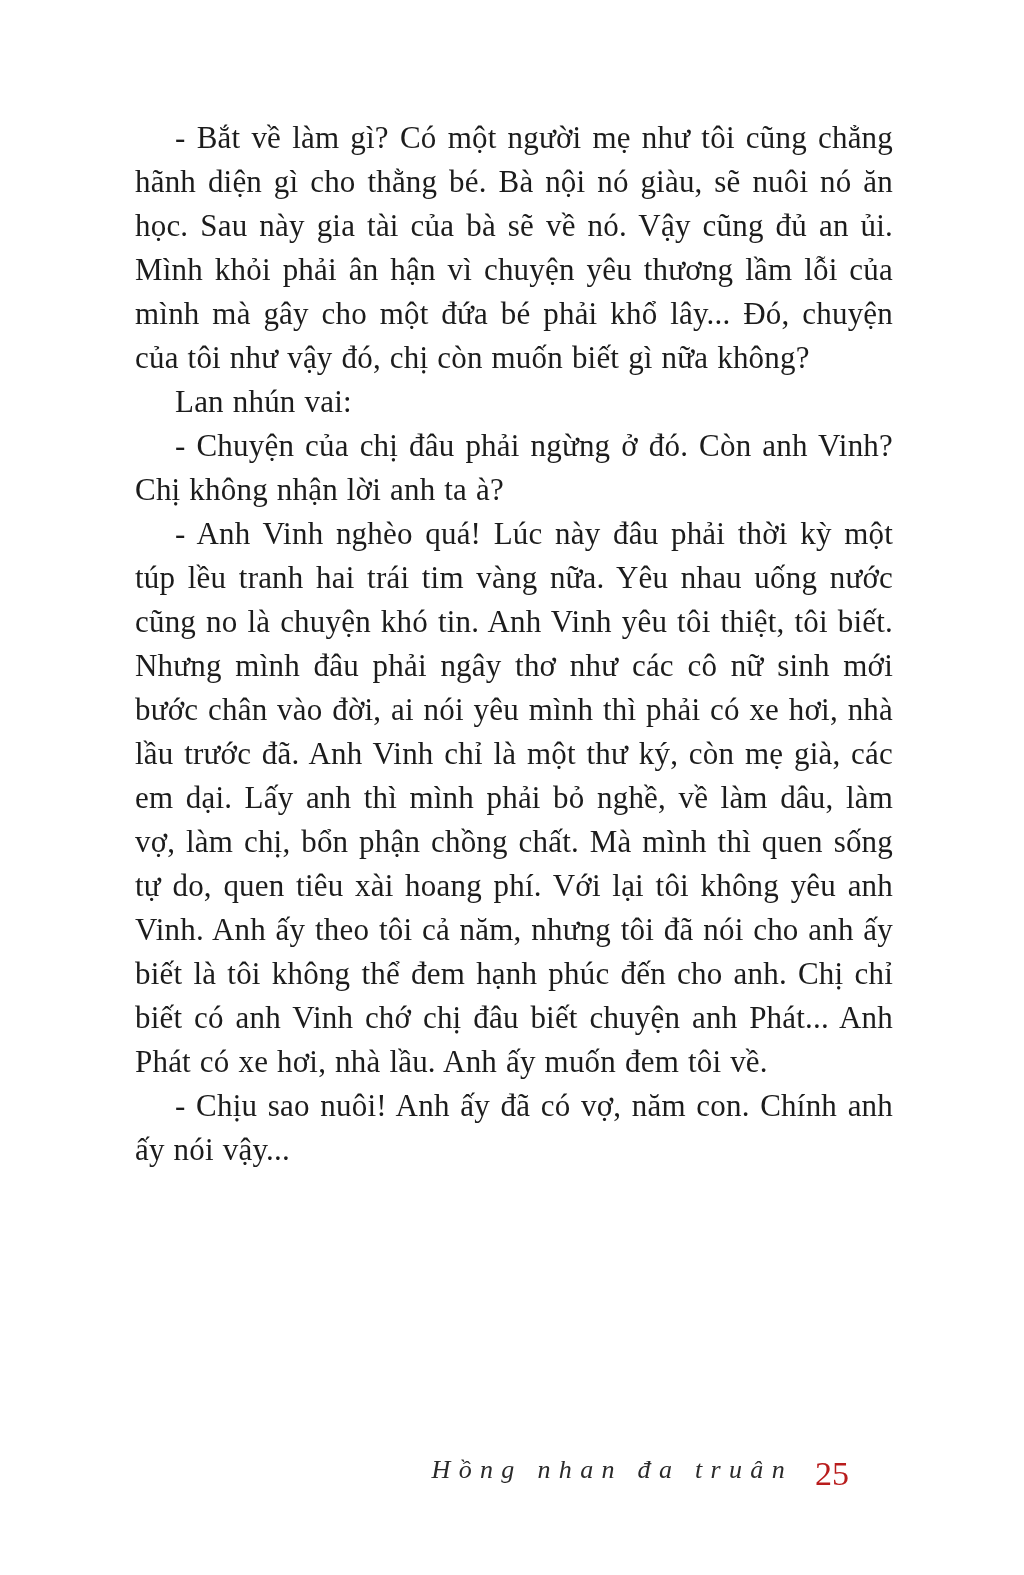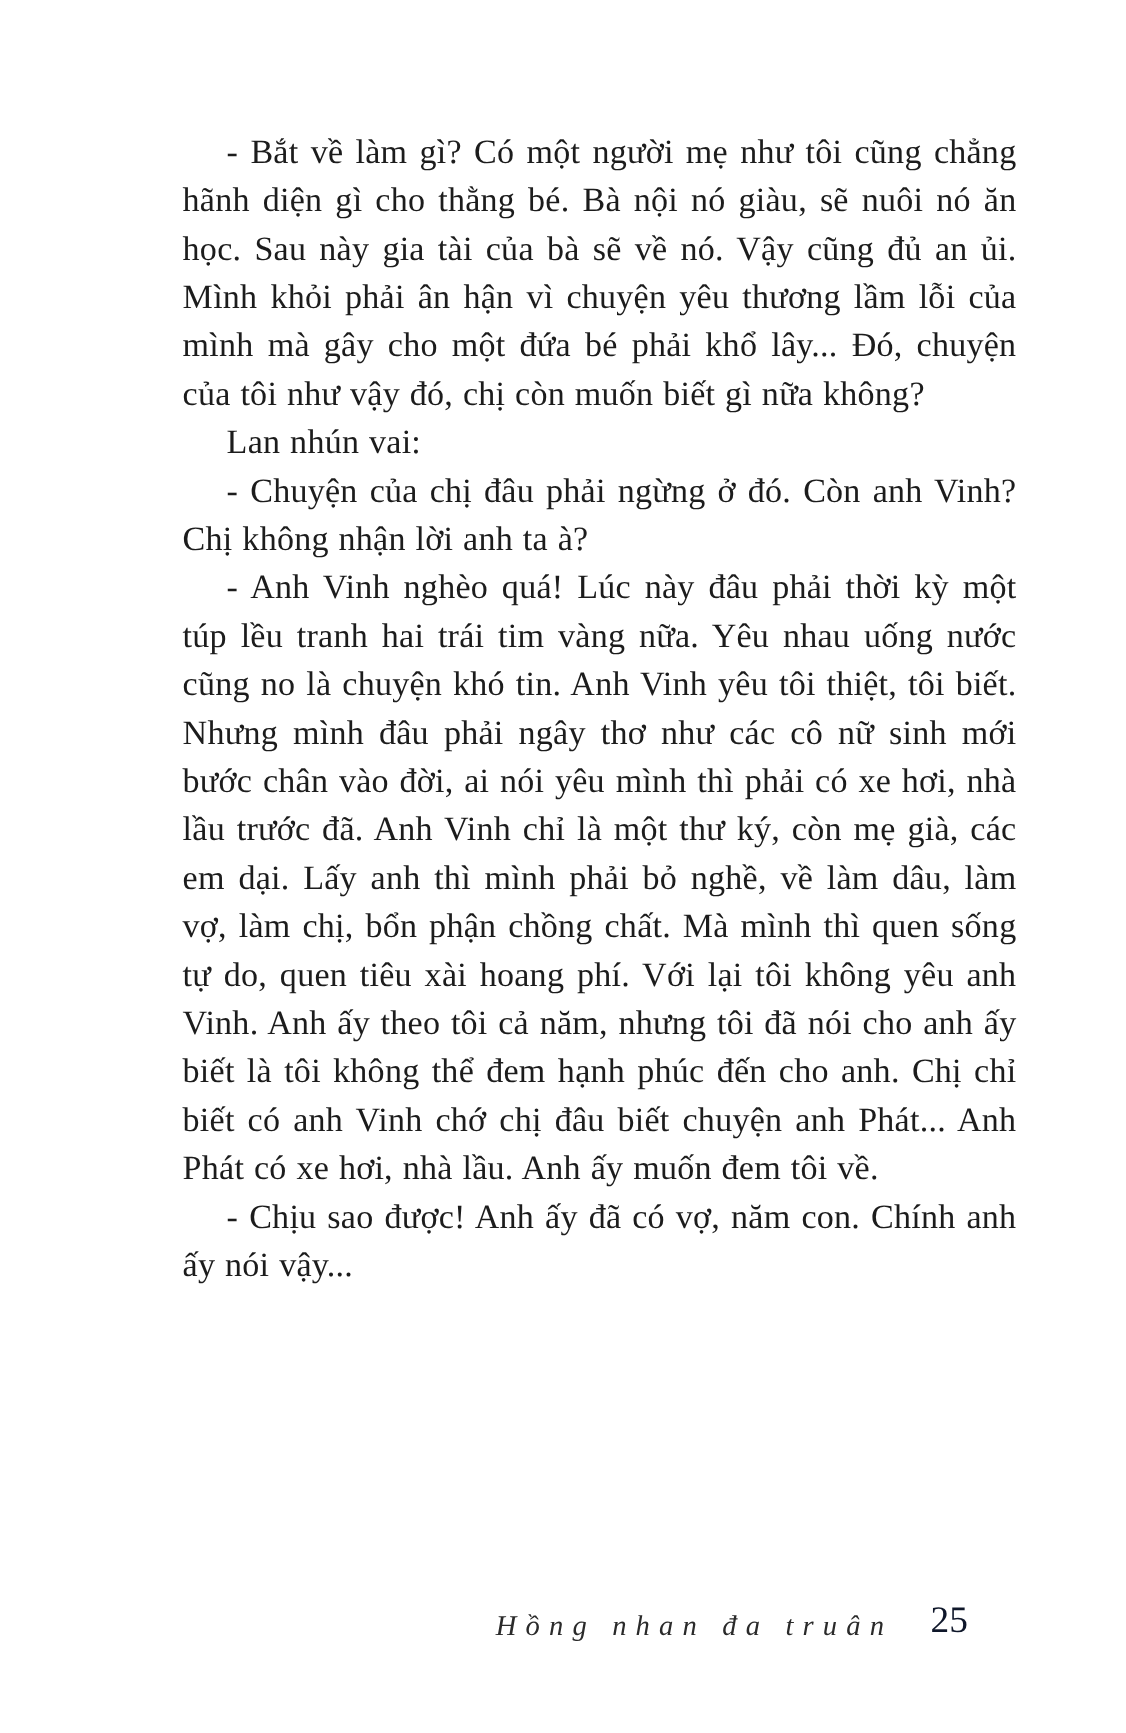--- a/index.html
+++ b/index.html
@@ -9,21 +9,20 @@
     background: #ffffff;
     font-family: "Liberation Serif", serif;
     overflow: hidden;
   }
   .page {
     position: relative;
     width: 980px;
     height: 1575px;
     background: #ffffff;
     color: #1c1c1c;
-    margin-left: 31px;
   }
   .text-block {
     position: absolute;
     left: 135px;
     top: 116px;
     width: 758px;
   }
   .text-block p {
     font-size: 31px;
     line-height: 44px;
@@ -31,49 +30,48 @@
     text-indent: 40px;
     color: #1c1c1c;
     letter-spacing: 0.2px;
     word-spacing: 1px;
   }
   .page-footer {
     position: absolute;
     top: 1455px;
     right: 131px;
     display: flex;
-    align-items: flex-end;
+    align-items: flex-start;
     color: #2a2a2a;
-    gap: 12px;
   }
   .running-title {
     font-style: italic;
     font-size: 26px;
     letter-spacing: 0.32em;
     color: #2a2a2a;
   }
   .page-number {
     font-size: 34px;
     margin-left: 22px;
     letter-spacing: 0;
     font-style: normal;
-    color: #0f172a;
+    color: #b91c1c;
   }
 </style>
 </head>
 <body>
 
 <div class="page">
 
   <div class="text-block">
     <p>- Bắt về làm gì? Có một người mẹ như tôi cũng chẳng hãnh diện gì cho thằng bé. Bà nội nó giàu, sẽ nuôi nó ăn học. Sau này gia tài của bà sẽ về nó. Vậy cũng đủ an ủi. Mình khỏi phải ân hận vì chuyện yêu thương lầm lỗi của mình mà gây cho một đứa bé phải khổ lây... Đó, chuyện của tôi như vậy đó, chị còn muốn biết gì nữa không?</p>
     <p>Lan nhún vai:</p>
     <p>- Chuyện của chị đâu phải ngừng ở đó. Còn anh Vinh? Chị không nhận lời anh ta à?</p>
     <p>- Anh Vinh nghèo quá! Lúc này đâu phải thời kỳ một túp lều tranh hai trái tim vàng nữa. Yêu nhau uống nước cũng no là chuyện khó tin. Anh Vinh yêu tôi thiệt, tôi biết. Nhưng mình đâu phải ngây thơ như các cô nữ sinh mới bước chân vào đời, ai nói yêu mình thì phải có xe hơi, nhà lầu trước đã. Anh Vinh chỉ là một thư ký, còn mẹ già, các em dại. Lấy anh thì mình phải bỏ nghề, về làm dâu, làm vợ, làm chị, bổn phận chồng chất. Mà mình thì quen sống tự do, quen tiêu xài hoang phí. Với lại tôi không yêu anh Vinh. Anh ấy theo tôi cả năm, nhưng tôi đã nói cho anh ấy biết là tôi không thể đem hạnh phúc đến cho anh. Chị chỉ biết có anh Vinh chớ chị đâu biết chuyện anh Phát... Anh Phát có xe hơi, nhà lầu. Anh ấy muốn đem tôi về.</p>
-    <p>- Chịu sao được! Anh ấy đã có vợ, năm con. Chính anh ấy nói vậy...</p>
+    <p>- Chịu sao nuôi! Anh ấy đã có vợ, năm con. Chính anh ấy nói vậy...</p>
   </div>
 
   <div class="page-footer">
     <span class="running-title">Hồng nhan đa truân</span>
     <span class="page-number">25</span>
   </div>
 
 </div>
 
 </body></html>

